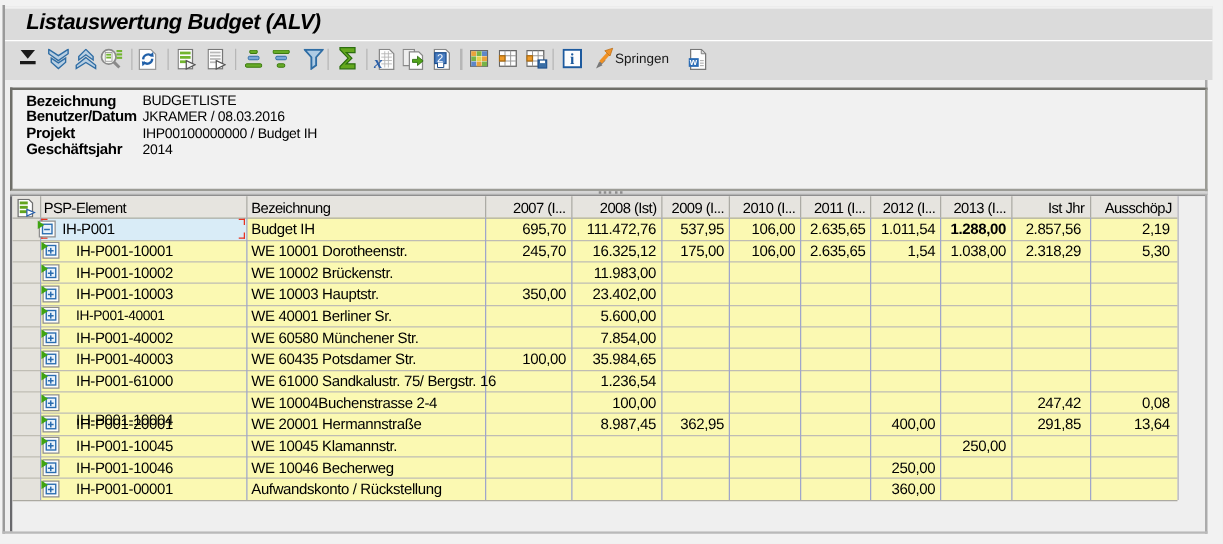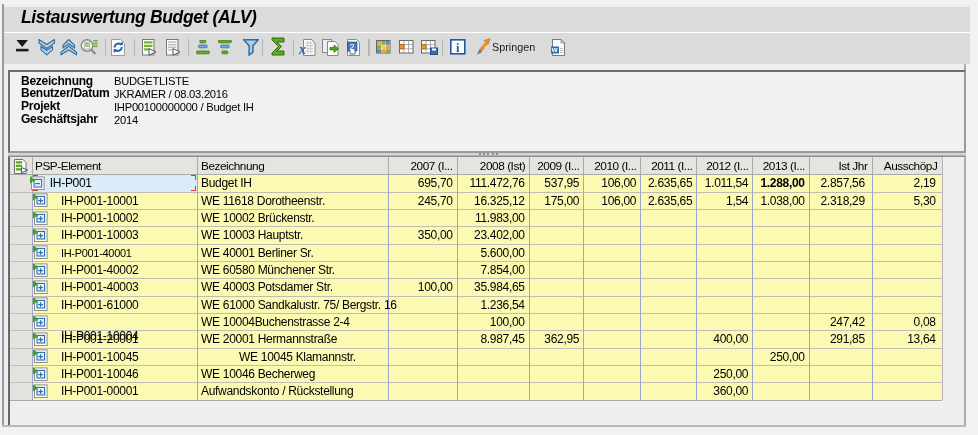--- a/index.html
+++ b/index.html
@@ -119,21 +119,21 @@
 <div class="tx" style="right:113.20000000000005px;left:auto;top:175.3px;font-size:12px;line-height:17.334615384615383px;letter-spacing:-0.3px;">2.857,56</div>
 <div class="tx" style="right:42.299999999999955px;left:auto;top:175.3px;font-size:12px;line-height:17.334615384615383px;letter-spacing:-0.3px;">2,19</div>
 <svg class="a" style="left:32.5px;top:193.23461538461538px" width="16" height="15" viewBox="0 0 16 15">
     <rect x="1.5" y="0.9" width="12.6" height="12.6" fill="#fcfcfa" stroke="#8e8e8e" stroke-width="1"></rect>
     <rect x="4" y="3.4" width="7.6" height="7.6" fill="#e8f2fb" stroke="#2a6db0" stroke-width="1.1"></rect>
     <rect x="5.3" y="7" width="4.6" height="1.2" fill="#2a6db0"></rect>
     <rect x="7" y="5.3" width="1.2" height="4.6" fill="#2a6db0"></rect>
     <path d="M0,0.4 L5.4,3.9 L0,7.4 Z" fill="#3fa412"></path>
   </svg>
 <div class="tx" style="left:60.9px;top:192.6346153846154px;font-size:12px;line-height:17.334615384615383px;letter-spacing:-0.3px;">IH-P001-10001</div>
-<div class="tx" style="left:201px;top:192.6346153846154px;font-size:12px;line-height:17.334615384615383px;letter-spacing:-0.3px;">WE 11618 Dorotheenstr.</div>
+<div class="tx" style="left:201px;top:192.6346153846154px;font-size:12px;line-height:17.334615384615383px;letter-spacing:-0.3px;">WE 10001 Dorotheenstr.</div>
 <div class="tx" style="right:525.3px;left:auto;top:192.6346153846154px;font-size:12px;line-height:17.334615384615383px;letter-spacing:-0.3px;">245,70</div>
 <div class="tx" style="right:453.29999999999995px;left:auto;top:192.6346153846154px;font-size:12px;line-height:17.334615384615383px;letter-spacing:-0.3px;">16.325,12</div>
 <div class="tx" style="right:398.79999999999995px;left:auto;top:192.6346153846154px;font-size:12px;line-height:17.334615384615383px;letter-spacing:-0.3px;">175,00</div>
 <div class="tx" style="right:341.79999999999995px;left:auto;top:192.6346153846154px;font-size:12px;line-height:17.334615384615383px;letter-spacing:-0.3px;">106,00</div>
 <div class="tx" style="right:285.70000000000005px;left:auto;top:192.6346153846154px;font-size:12px;line-height:17.334615384615383px;letter-spacing:-0.3px;">2.635,65</div>
 <div class="tx" style="right:229.79999999999995px;left:auto;top:192.6346153846154px;font-size:12px;line-height:17.334615384615383px;letter-spacing:-0.3px;">1,54</div>
 <div class="tx" style="right:173.29999999999995px;left:auto;top:192.6346153846154px;font-size:12px;line-height:17.334615384615383px;letter-spacing:-0.3px;">1.038,00</div>
 <div class="tx" style="right:113.20000000000005px;left:auto;top:192.6346153846154px;font-size:12px;line-height:17.334615384615383px;letter-spacing:-0.3px;">2.318,29</div>
 <div class="tx" style="right:42.299999999999955px;left:auto;top:192.6346153846154px;font-size:12px;line-height:17.334615384615383px;letter-spacing:-0.3px;">5,30</div>
 <svg class="a" style="left:32.5px;top:210.56923076923076px" width="16" height="15" viewBox="0 0 16 15">
@@ -178,21 +178,21 @@
 <div class="tx" style="left:201px;top:261.9730769230769px;font-size:12px;line-height:17.334615384615383px;letter-spacing:-0.3px;">WE 60580 Münchener Str.</div>
 <div class="tx" style="right:453.29999999999995px;left:auto;top:261.9730769230769px;font-size:12px;line-height:17.334615384615383px;letter-spacing:-0.3px;">7.854,00</div>
 <svg class="a" style="left:32.5px;top:279.90769230769234px" width="16" height="15" viewBox="0 0 16 15">
     <rect x="1.5" y="0.9" width="12.6" height="12.6" fill="#fcfcfa" stroke="#8e8e8e" stroke-width="1"></rect>
     <rect x="4" y="3.4" width="7.6" height="7.6" fill="#e8f2fb" stroke="#2a6db0" stroke-width="1.1"></rect>
     <rect x="5.3" y="7" width="4.6" height="1.2" fill="#2a6db0"></rect>
     <rect x="7" y="5.3" width="1.2" height="4.6" fill="#2a6db0"></rect>
     <path d="M0,0.4 L5.4,3.9 L0,7.4 Z" fill="#3fa412"></path>
   </svg>
 <div class="tx" style="left:60.9px;top:279.3076923076923px;font-size:12px;line-height:17.334615384615383px;letter-spacing:-0.3px;">IH-P001-40003</div>
-<div class="tx" style="left:201px;top:279.3076923076923px;font-size:12px;line-height:17.334615384615383px;letter-spacing:-0.3px;">WE 40003 Potsdamer Str.</div>
+<div class="tx" style="left:201px;top:279.3076923076923px;font-size:12px;line-height:17.334615384615383px;letter-spacing:-0.3px;">WE 60435 Potsdamer Str.</div>
 <div class="tx" style="right:525.3px;left:auto;top:279.3076923076923px;font-size:12px;line-height:17.334615384615383px;letter-spacing:-0.3px;">100,00</div>
 <div class="tx" style="right:453.29999999999995px;left:auto;top:279.3076923076923px;font-size:12px;line-height:17.334615384615383px;letter-spacing:-0.3px;">35.984,65</div>
 <svg class="a" style="left:32.5px;top:297.2423076923077px" width="16" height="15" viewBox="0 0 16 15">
     <rect x="1.5" y="0.9" width="12.6" height="12.6" fill="#fcfcfa" stroke="#8e8e8e" stroke-width="1"></rect>
     <rect x="4" y="3.4" width="7.6" height="7.6" fill="#e8f2fb" stroke="#2a6db0" stroke-width="1.1"></rect>
     <rect x="5.3" y="7" width="4.6" height="1.2" fill="#2a6db0"></rect>
     <rect x="7" y="5.3" width="1.2" height="4.6" fill="#2a6db0"></rect>
     <path d="M0,0.4 L5.4,3.9 L0,7.4 Z" fill="#3fa412"></path>
   </svg>
 <div class="tx" style="left:60.9px;top:296.64230769230767px;font-size:12px;line-height:17.334615384615383px;letter-spacing:-0.3px;">IH-P001-61000</div>
@@ -225,21 +225,21 @@
 <div class="tx" style="right:113.20000000000005px;left:auto;top:331.3115384615385px;font-size:12px;line-height:17.334615384615383px;letter-spacing:-0.3px;">291,85</div>
 <div class="tx" style="right:42.299999999999955px;left:auto;top:331.3115384615385px;font-size:12px;line-height:17.334615384615383px;letter-spacing:-0.3px;">13,64</div>
 <svg class="a" style="left:32.5px;top:349.24615384615385px" width="16" height="15" viewBox="0 0 16 15">
     <rect x="1.5" y="0.9" width="12.6" height="12.6" fill="#fcfcfa" stroke="#8e8e8e" stroke-width="1"></rect>
     <rect x="4" y="3.4" width="7.6" height="7.6" fill="#e8f2fb" stroke="#2a6db0" stroke-width="1.1"></rect>
     <rect x="5.3" y="7" width="4.6" height="1.2" fill="#2a6db0"></rect>
     <rect x="7" y="5.3" width="1.2" height="4.6" fill="#2a6db0"></rect>
     <path d="M0,0.4 L5.4,3.9 L0,7.4 Z" fill="#3fa412"></path>
   </svg>
 <div class="tx" style="left:60.9px;top:348.6461538461538px;font-size:12px;line-height:17.334615384615383px;letter-spacing:-0.3px;">IH-P001-10045</div>
-<div class="tx" style="left:201px;top:348.6461538461538px;font-size:12px;line-height:17.334615384615383px;letter-spacing:-0.3px;margin-left:38px;">WE 10045 Klamannstr.</div>
+<div class="tx" style="left:201px;top:348.6461538461538px;font-size:12px;line-height:17.334615384615383px;letter-spacing:-0.3px;">WE 10045 Klamannstr.</div>
 <div class="tx" style="right:173.29999999999995px;left:auto;top:348.6461538461538px;font-size:12px;line-height:17.334615384615383px;letter-spacing:-0.3px;">250,00</div>
 <svg class="a" style="left:32.5px;top:366.58076923076925px" width="16" height="15" viewBox="0 0 16 15">
     <rect x="1.5" y="0.9" width="12.6" height="12.6" fill="#fcfcfa" stroke="#8e8e8e" stroke-width="1"></rect>
     <rect x="4" y="3.4" width="7.6" height="7.6" fill="#e8f2fb" stroke="#2a6db0" stroke-width="1.1"></rect>
     <rect x="5.3" y="7" width="4.6" height="1.2" fill="#2a6db0"></rect>
     <rect x="7" y="5.3" width="1.2" height="4.6" fill="#2a6db0"></rect>
     <path d="M0,0.4 L5.4,3.9 L0,7.4 Z" fill="#3fa412"></path>
   </svg>
 <div class="tx" style="left:60.9px;top:365.9807692307692px;font-size:12px;line-height:17.334615384615383px;letter-spacing:-0.3px;">IH-P001-10046</div>
 <div class="tx" style="left:201px;top:365.9807692307692px;font-size:12px;line-height:17.334615384615383px;letter-spacing:-0.3px;">WE 10046 Becherweg</div>

